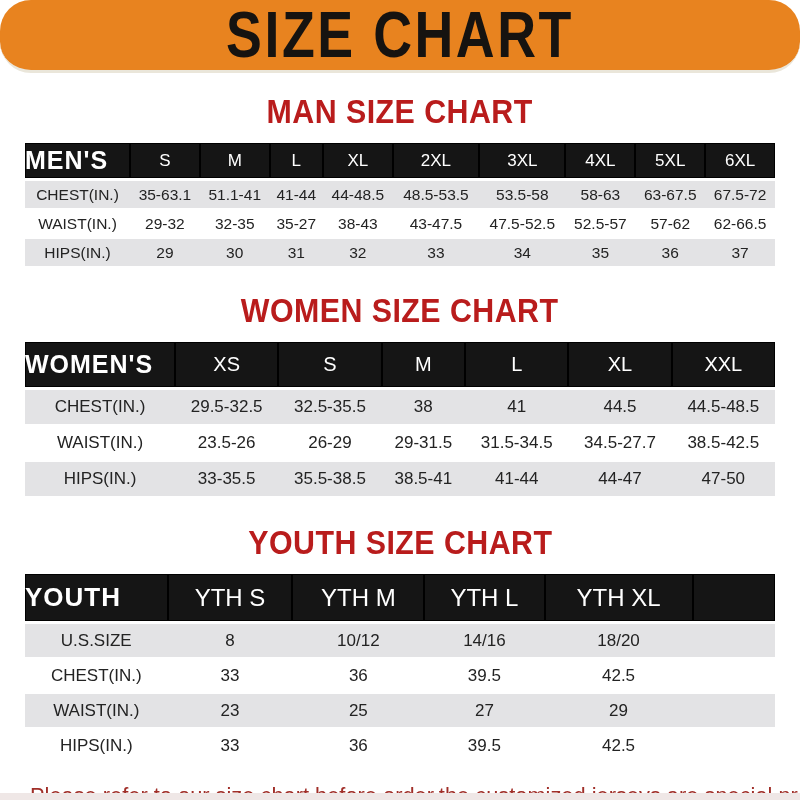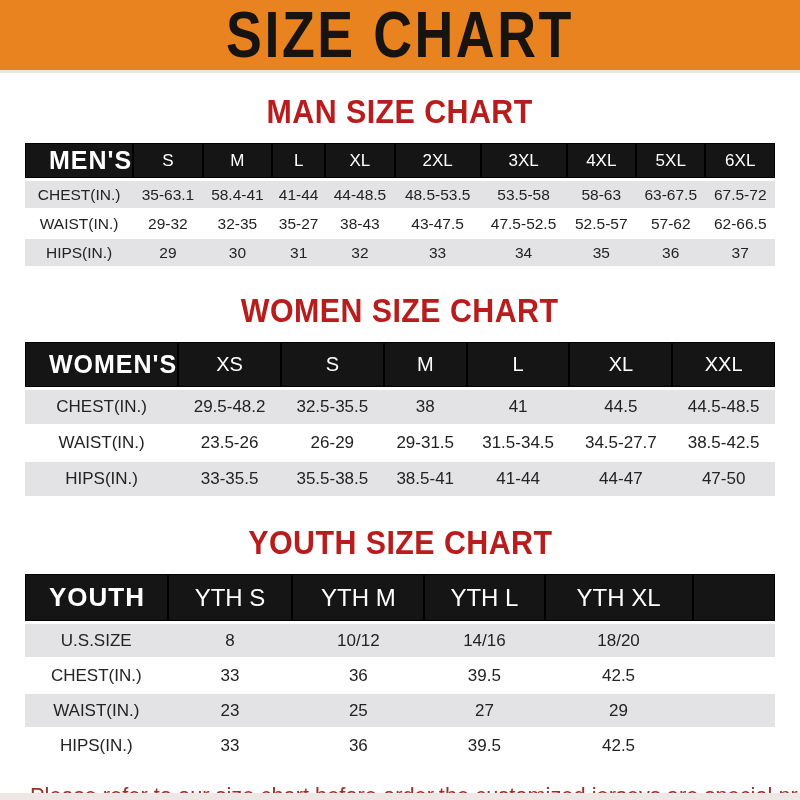--- a/index.html
+++ b/index.html
@@ -16,20 +16,21 @@
   }
 
   
   .banner {
     height: 70px;
     background: var(--banner-bg, #E8831F);
     display: flex;
     align-items: center;
     justify-content: center;
     border-bottom: 3px solid #eae6da;
+    border-radius: 31px;
   }
   .banner-title {
     display: inline-block;
     font-size: 64px;
     font-weight: bold;
     color: #161310;
     letter-spacing: 3px;
     line-height: 1;
     transform: scaleX(0.84);
     white-space: nowrap;
@@ -65,21 +66,21 @@
     background: var(--bar-bg, #151515);
     color: #ffffff;
     font-weight: normal;
     text-align: center;
     white-space: nowrap;
     border-bottom: 3px solid #ffffff;
     box-shadow: inset 0 0 0 1px #000000;
   }
   table.size-table th.row-header-label {
     text-align: left;
-    padding-left: 24px;
+    padding-left: 0;
     font-weight: bold;
     letter-spacing: 1px;
   }
   table.size-table tbody td {
     text-align: center;
     color: #232323;
     white-space: nowrap;
     border-bottom: 2px solid #ffffff;
   }
   table.size-table tbody tr:nth-child(odd) td {
@@ -143,21 +144,21 @@
             <th>3XL</th>
             <th>4XL</th>
             <th>5XL</th>
             <th>6XL</th>
           </tr>
         </thead>
         <tbody>
           <tr>
             <td>CHEST(IN.)</td>
             <td>35-63.1</td>
-            <td>58.4-41</td>
+            <td>51.1-41</td>
             <td>41-44</td>
             <td>44-48.5</td>
             <td>48.5-53.5</td>
             <td>53.5-58</td>
             <td>58-63</td>
             <td>63-67.5</td>
             <td>67.5-72</td>
           </tr>
           <tr>
             <td>WAIST(IN.)</td>
@@ -201,21 +202,21 @@
             <th>S</th>
             <th>M</th>
             <th>L</th>
             <th>XL</th>
             <th>XXL</th>
           </tr>
         </thead>
         <tbody>
           <tr>
             <td>CHEST(IN.)</td>
-            <td>29.5-48.2</td>
+            <td>29.5-32.5</td>
             <td>32.5-35.5</td>
             <td>38</td>
             <td>41</td>
             <td>44.5</td>
             <td>44.5-48.5</td>
           </tr>
           <tr>
             <td>WAIST(IN.)</td>
             <td>23.5-26</td>
             <td>26-29</td>

